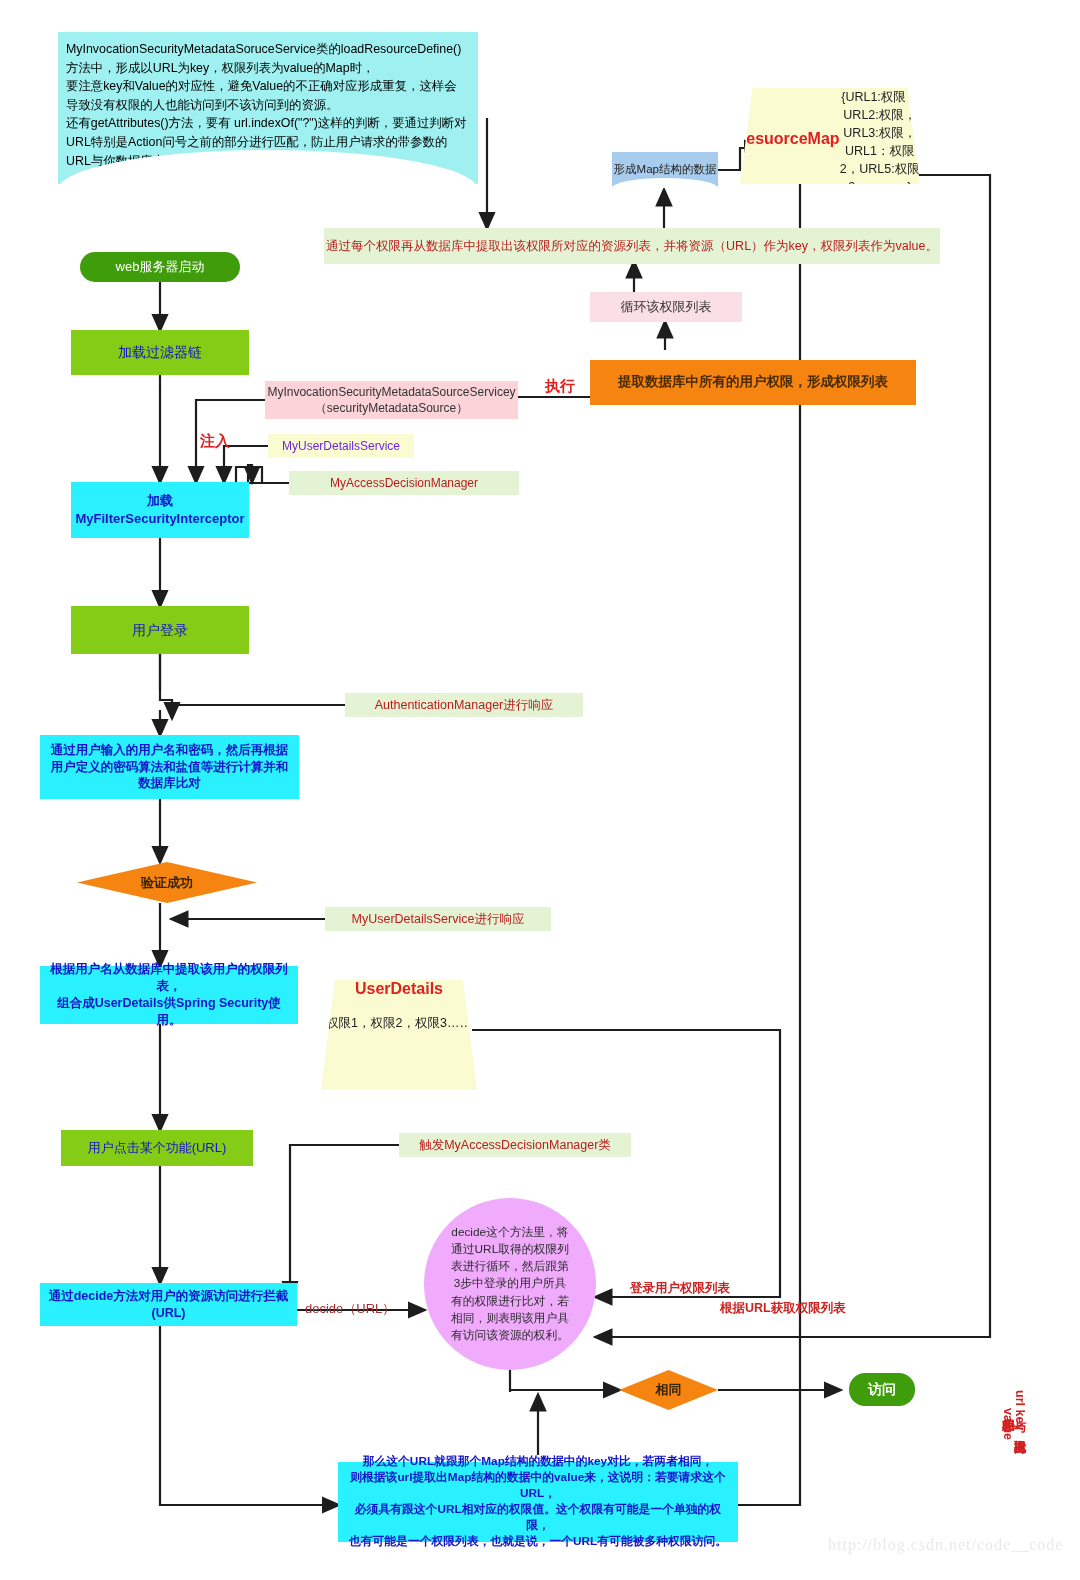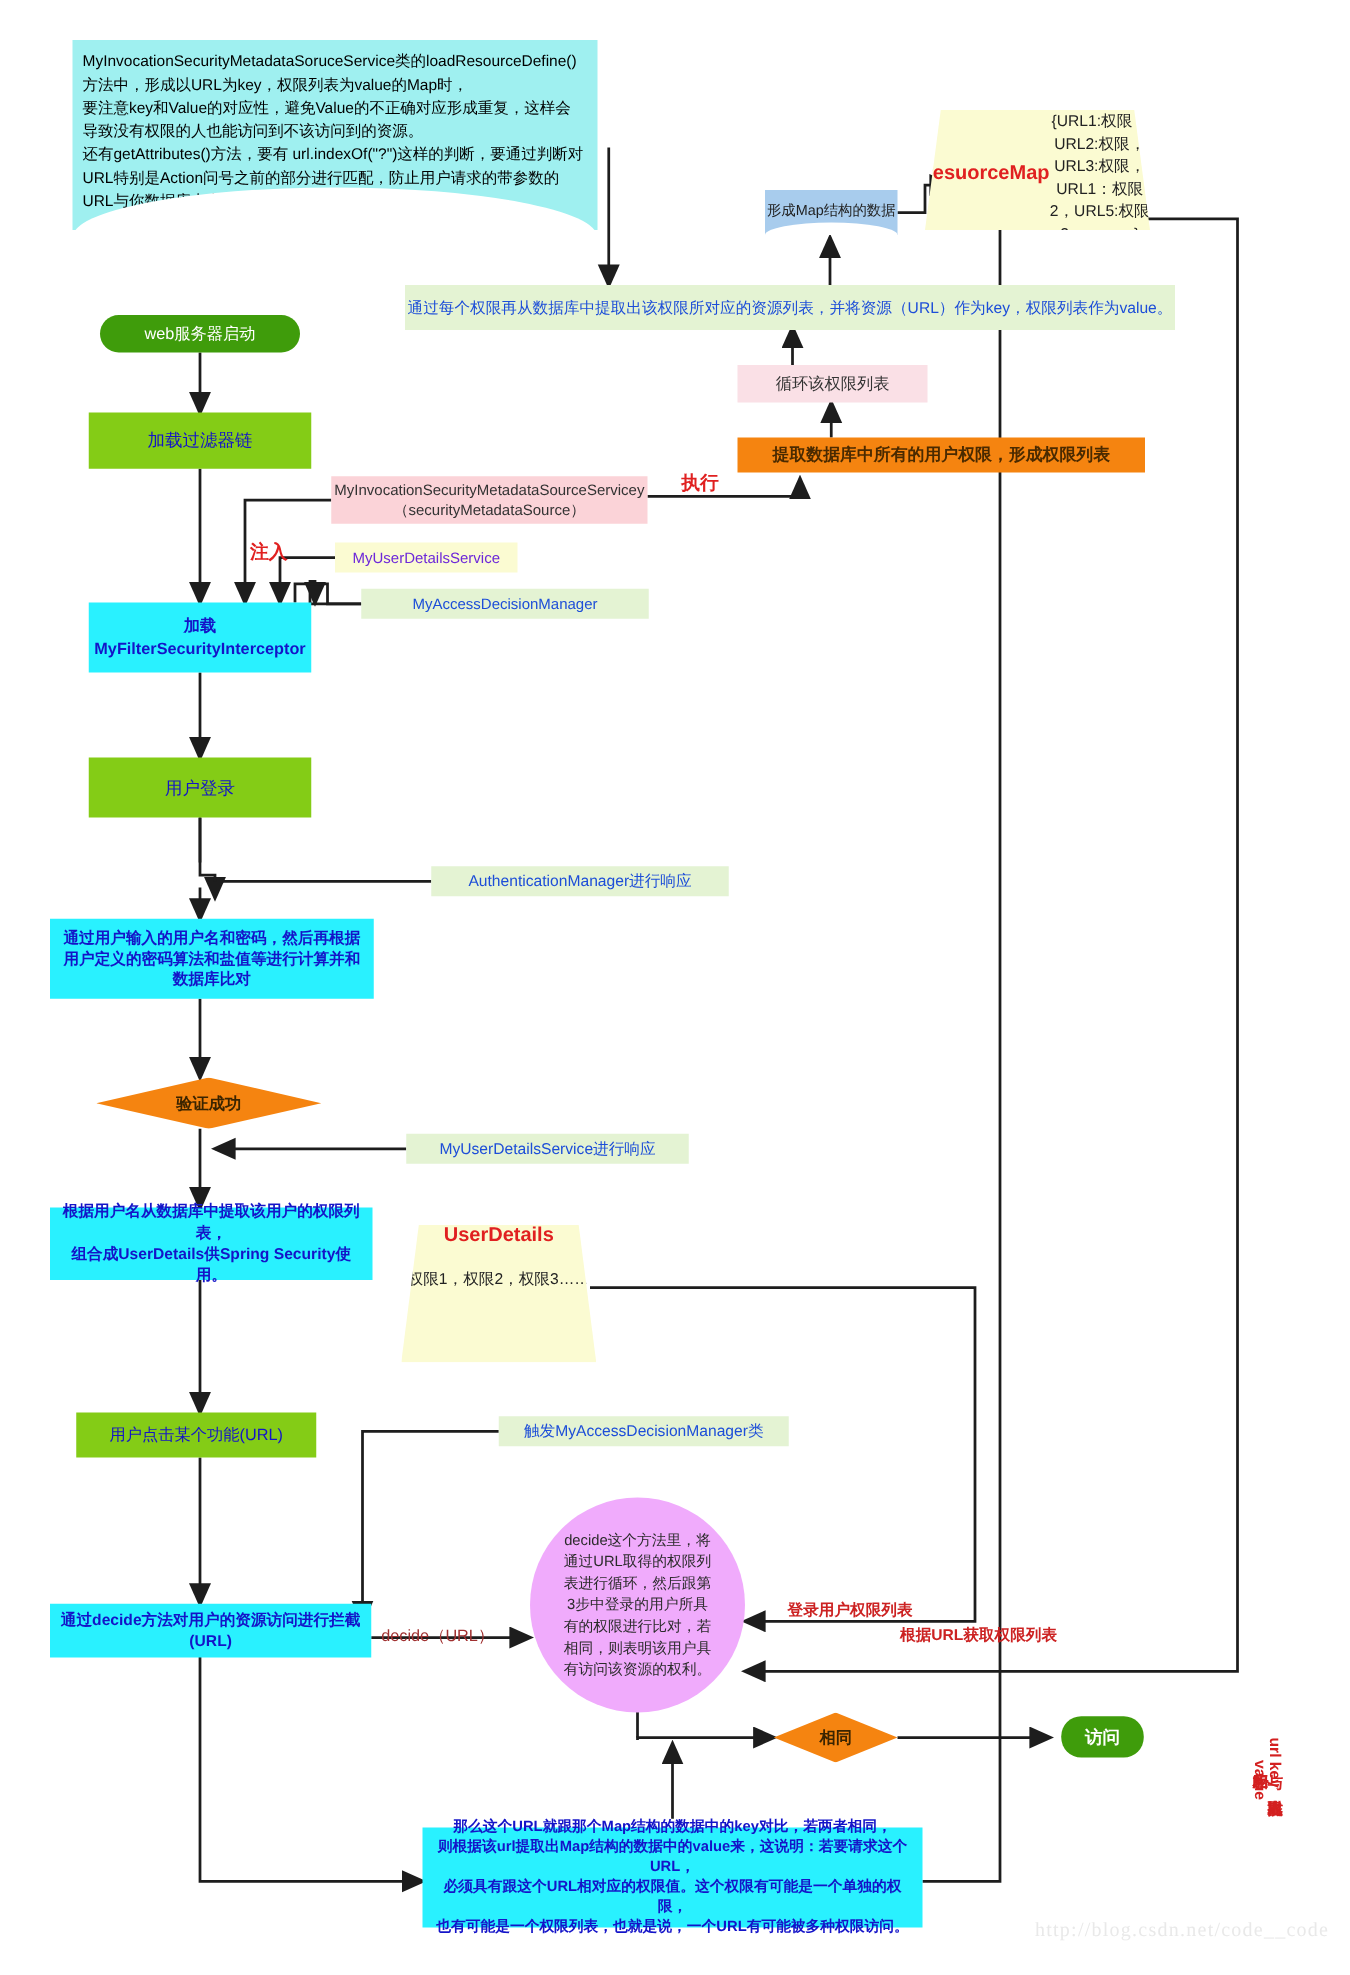--- a/index.html
+++ b/index.html
@@ -65,21 +65,21 @@
     color: #333333;
     font-size: 13px;
   }
   .pinklight-box {
     background: #fae0e6;
     color: #333333;
     font-size: 13px;
   }
   .greenlight-box {
     background: #e4f3d3;
-    color: #1d4ed8;
+    color: #b91c1c;
     font-size: 12.5px;
   }
   .yellowlight-box {
     background: #fbfbd2;
     color: #6d28d9;
     font-size: 13px;
   }
   .note-cyan {
     background: #9ff0f0;
     color: #000000;
@@ -267,21 +267,21 @@
 
   <div class="node" style="left:612px; top:152px; width:106px; height:36px; background:#a8cced;
               color:#222; font-size:11.5px;">形成Map结构的数据</div>
   <div style="position:absolute;left:612px;top:178px;width:106px;height:10px;background:#fff;
               border-radius:50% 50% 0 0 / 100% 100% 0 0;"></div>
 
   <div class="node greenlight-box" style="left:324px; top:228px; width:616px; height:36px;">通过每个权限再从数据库中提取出该权限所对应的资源列表，并将资源（URL）作为key，权限列表作为value。</div>
 
   <div class="node pinklight-box" style="left:590px; top:292px; width:152px; height:30px;">循环该权限列表</div>
 
-  <div class="node orange-band" style="left:590px; top:350px; width:326px; height:28px;">提取数据库中所有的用户权限，形成权限列表</div>
+  <div class="node orange-band" style="left:590px; top:360px; width:326px; height:45px;">提取数据库中所有的用户权限，形成权限列表</div>
 
   <div class="node green-round" style="left:80px; top:252px; width:160px; height:30px;">web服务器启动</div>
 
   <div class="node cyan-plain" style="left:71px; top:330px; width:178px; height:45px;">加载过滤器链</div>
 
   <div class="node cyan" style="left:71px; top:482px; width:178px; height:56px; font-size:13px;">加载
 MyFilterSecurityInterceptor</div>
 
   <div class="node cyan-plain" style="left:71px; top:606px; width:178px; height:48px;">用户登录</div>
 

